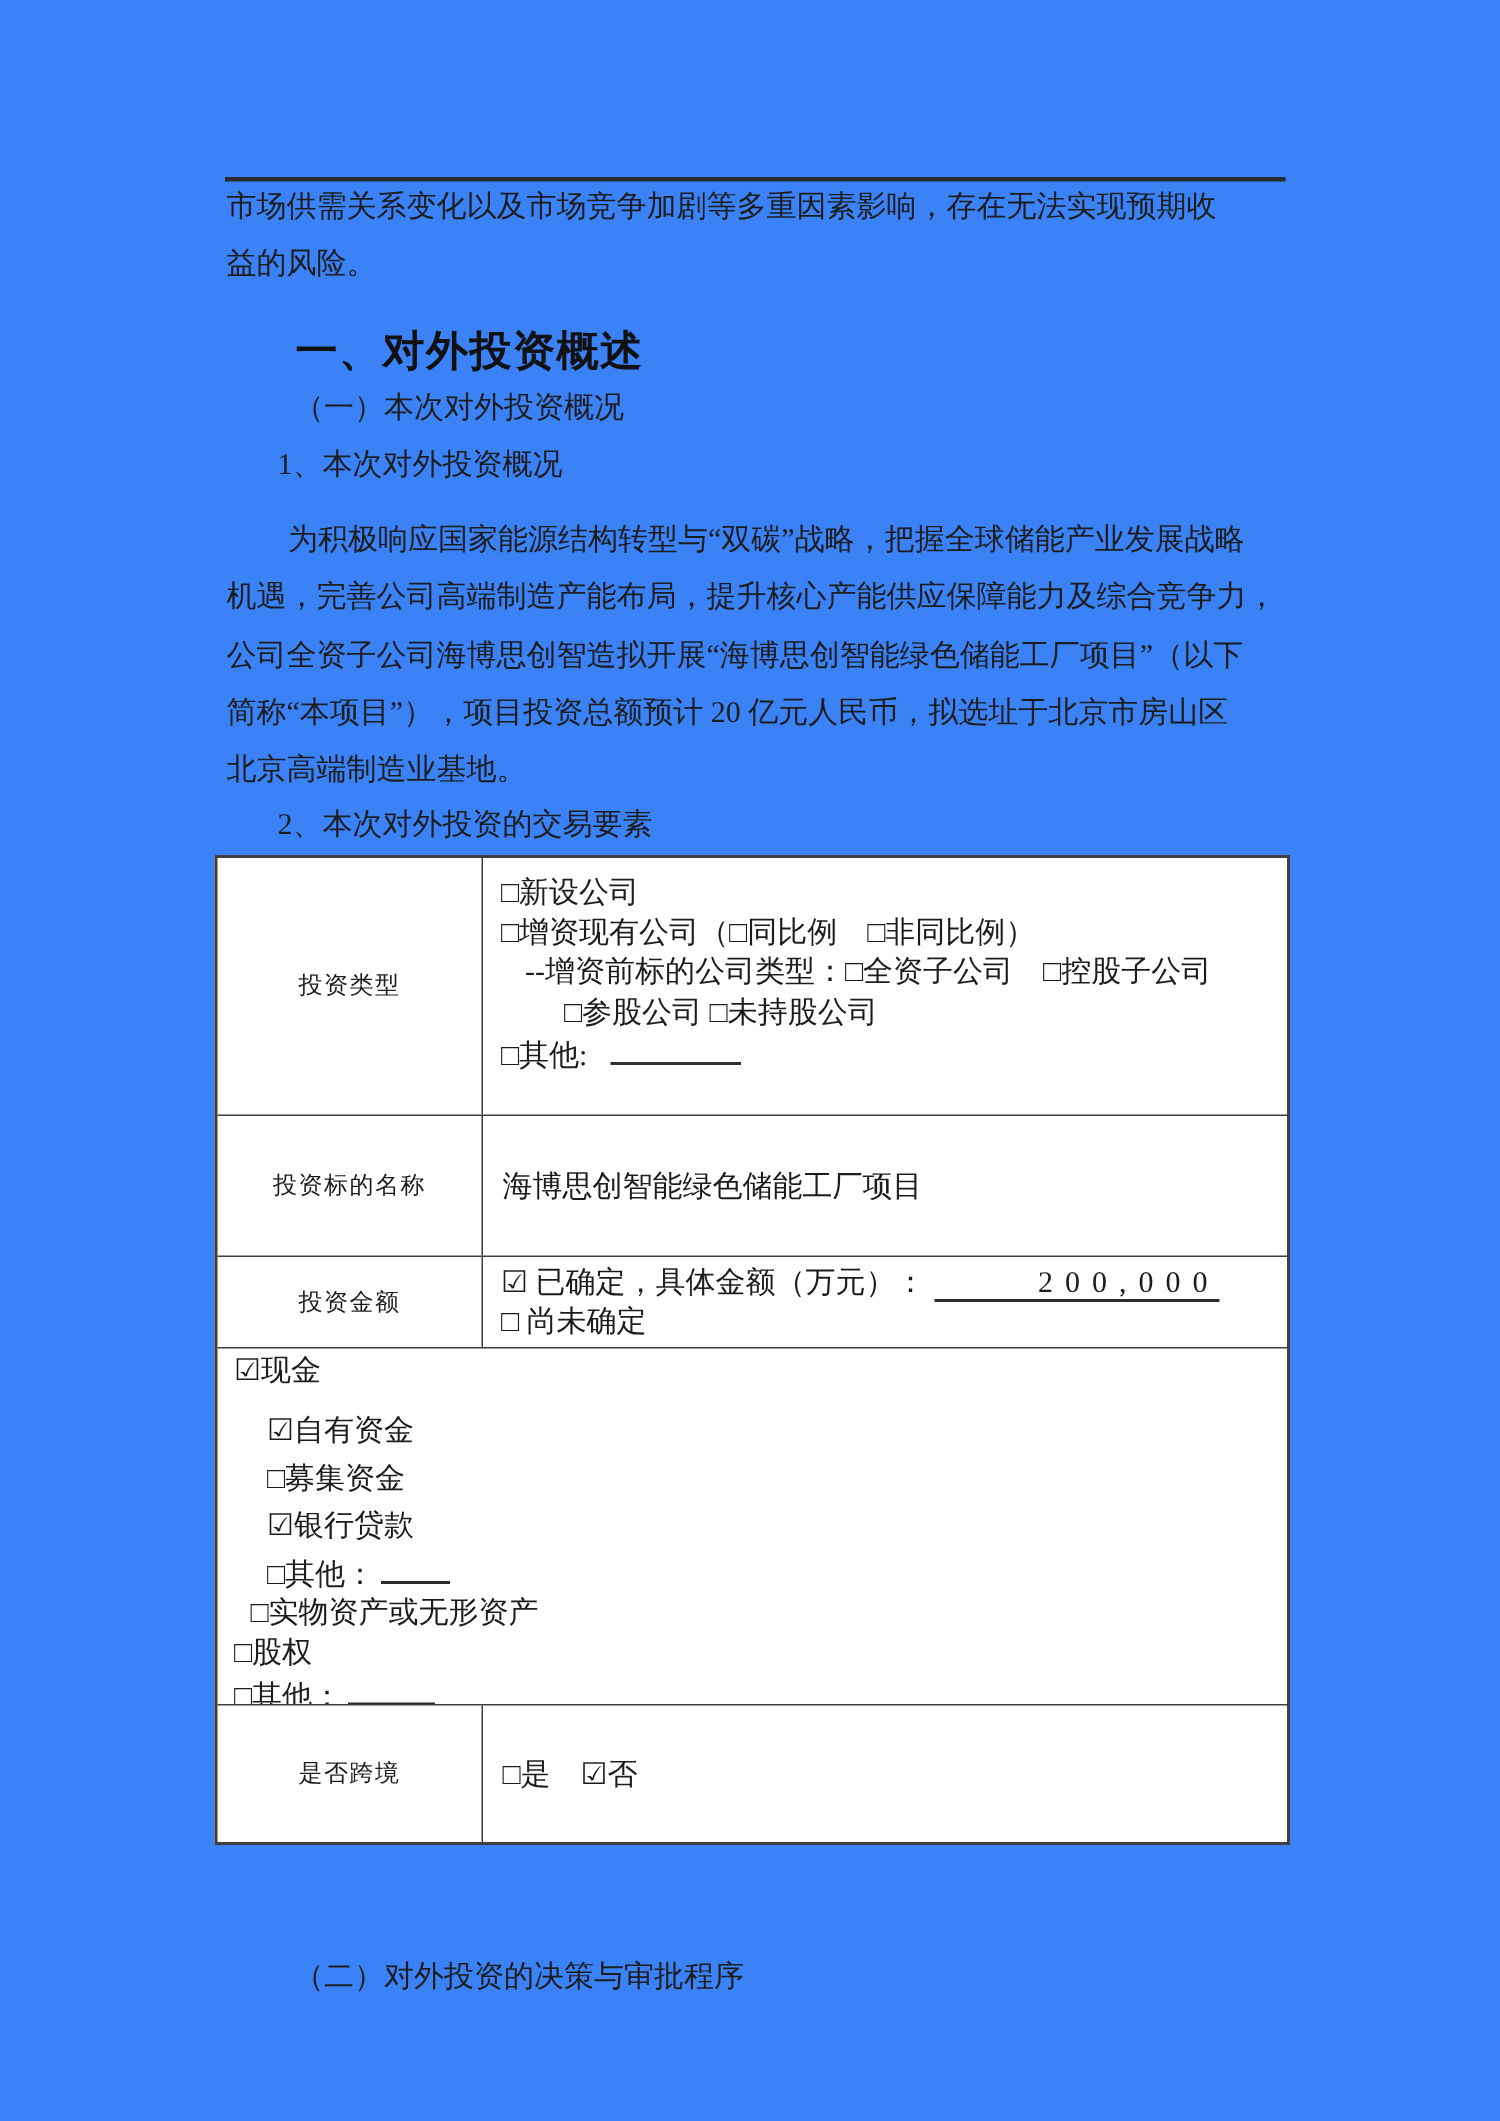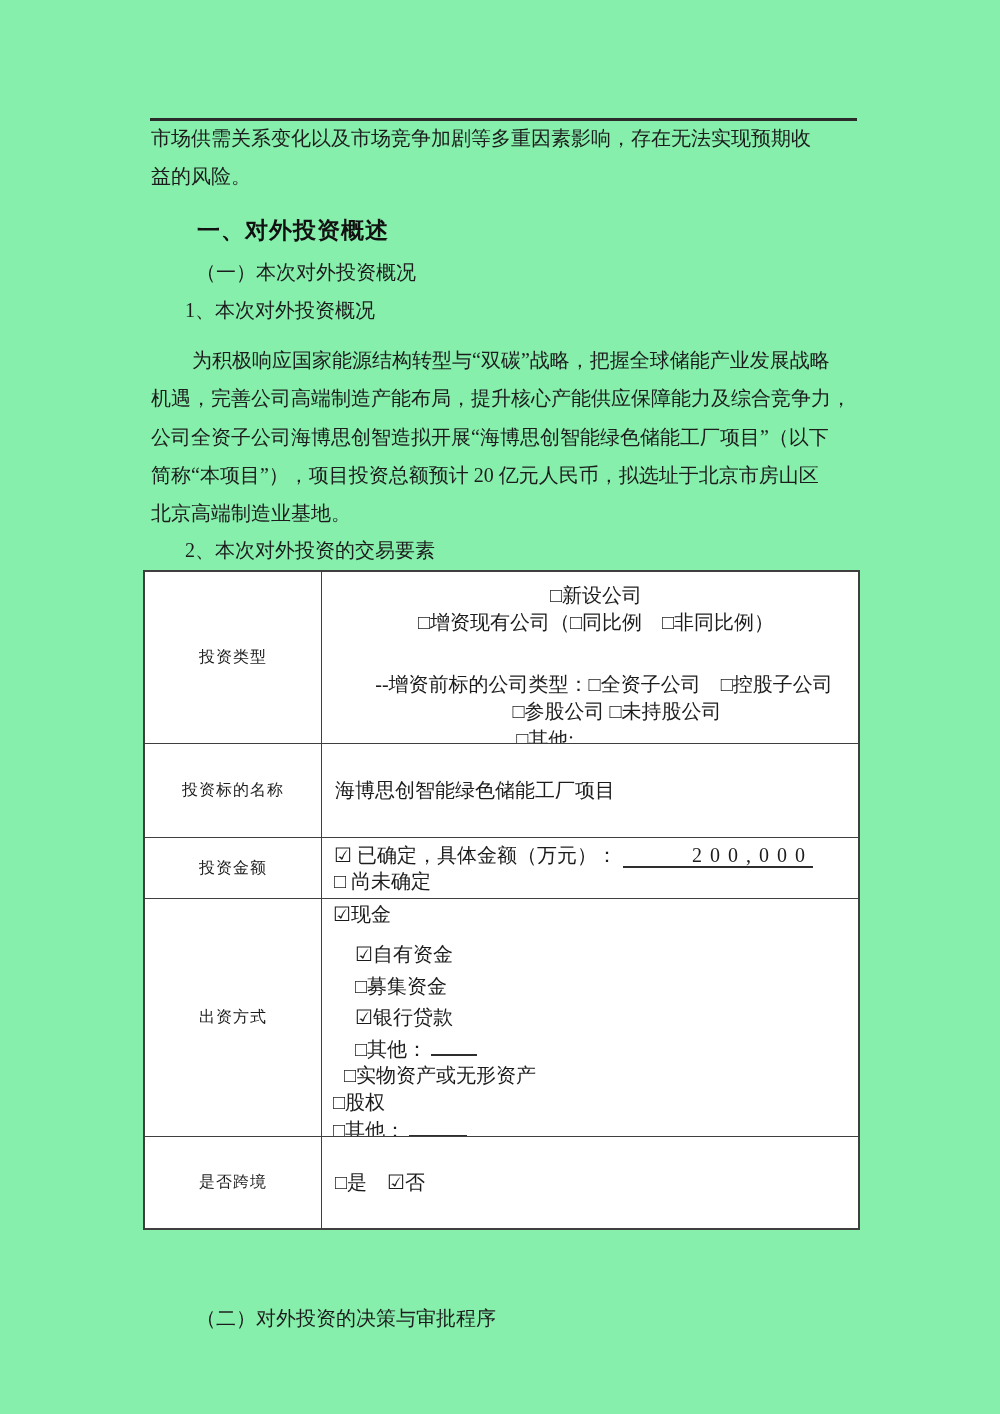--- a/index.html
+++ b/index.html
@@ -1,37 +1,37 @@
 <!DOCTYPE html>
 <html><head>
 <meta charset="utf-8">
 <style>
   html,body { margin:0; padding:0; background:#e8e8e8; }
   .page {
     position:relative;
     width:1000px; height:1414px;
     margin:0 auto;
-    background:#86efac;
+    background:#3b82f6;
     font-family:"Liberation Serif","DejaVu Serif",serif;
     color:#1c1c1c;
     overflow:hidden;
   }
   .rule {
     position:absolute; left:150px; top:118px;
     width:707px; height:3px; background:#2b2b2b;
   }
   .txt {
     position:absolute;
     font-size:20px; line-height:24px;
     white-space:pre;
     color:#1c1c1c;
   }
   .heading {
     position:absolute;
-    font-size:23px; font-weight:bold;
+    font-size:28px; font-weight:bold;
     font-family:"Liberation Sans","DejaVu Sans",sans-serif;
     color:#111111;
     letter-spacing:1px;
     white-space:pre;
   }
   .tbl {
     position:absolute; left:143px; top:570px;
     width:717px; height:660px;
     border:2px solid #3f3f3f;
     box-sizing:border-box;
@@ -44,22 +44,22 @@
     border-right:1px solid #3f3f3f;
     box-sizing:border-box;
     display:flex; align-items:center; justify-content:center;
     font-size:16px; letter-spacing:1px;
     white-space:pre;
   }
   .tcell { flex:1; font-size:20px; box-sizing:border-box; overflow:hidden; }
   .tline { white-space:pre; line-height:20px; }
 
   .r1 { padding:13px 0 0 12px; }
-  .r1 .tline { height:26.5px;text-align:center; }
-  .ind1 { padding-left:16px;margin-top:36px; }
+  .r1 .tline { height:26.5px; }
+  .ind1 { padding-left:16px; }
   .ind3 { padding-left:42px; }
 
   .center { display:flex; align-items:center; padding-left:13px; white-space:pre; }
 
   .r3 { padding:6px 0 0 12px; }
   .r3 .tline { height:26px; line-height:22px; }
 
   .r4 { padding:5px 0 0 11px; }
   .r4 .tline:nth-child(1) { height:40px; }
   .r4 .tline:nth-child(2) { height:32px; padding-left:22px; }
@@ -128,21 +128,20 @@
 
     <div class="trow" style="height:61px">
       <div class="tlabel">投资金额</div>
       <div class="tcell r3">
         <div class="tline"><span>☑ 已确定，具体金额（万元）：</span><span class="amount">200,000</span></div>
         <div class="tline">□ 尚未确定</div>
       </div>
     </div>
 
     <div class="trow" style="height:238px">
-      <div class="tlabel">出资方式</div>
       <div class="tcell r4">
         <div class="tline">☑现金</div>
         <div class="tline">☑自有资金</div>
         <div class="tline">□募集资金</div>
         <div class="tline">☑银行贷款</div>
         <div class="tline"><span>□其他：</span><span class="blank" style="width:46px; margin-left:4px"></span></div>
         <div class="tline">□实物资产或无形资产</div>
         <div class="tline">□股权</div>
         <div class="tline"><span>□其他：</span><span class="blank" style="width:58px; margin-left:4px"></span></div>
       </div>

